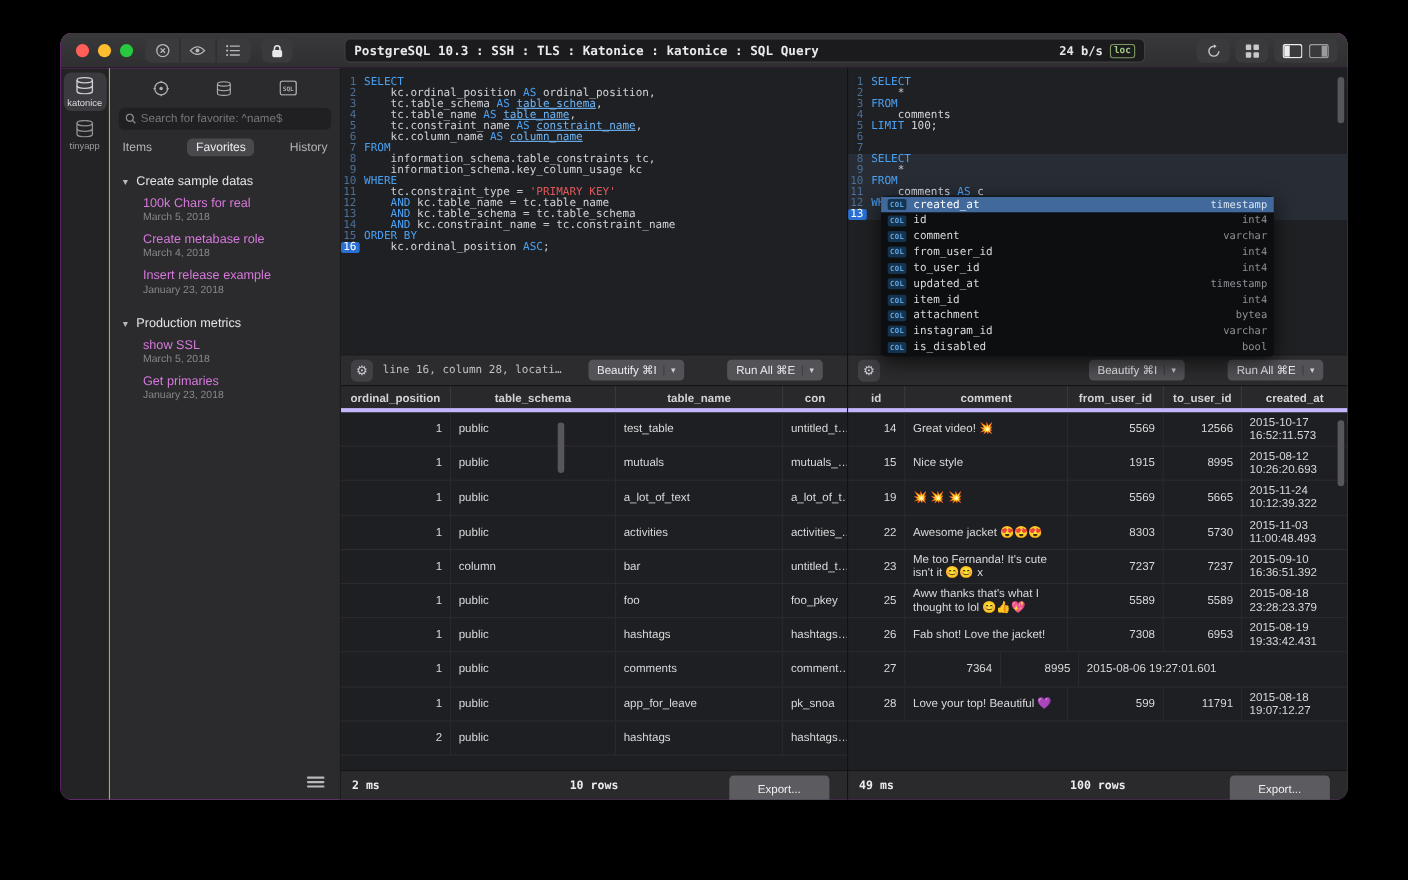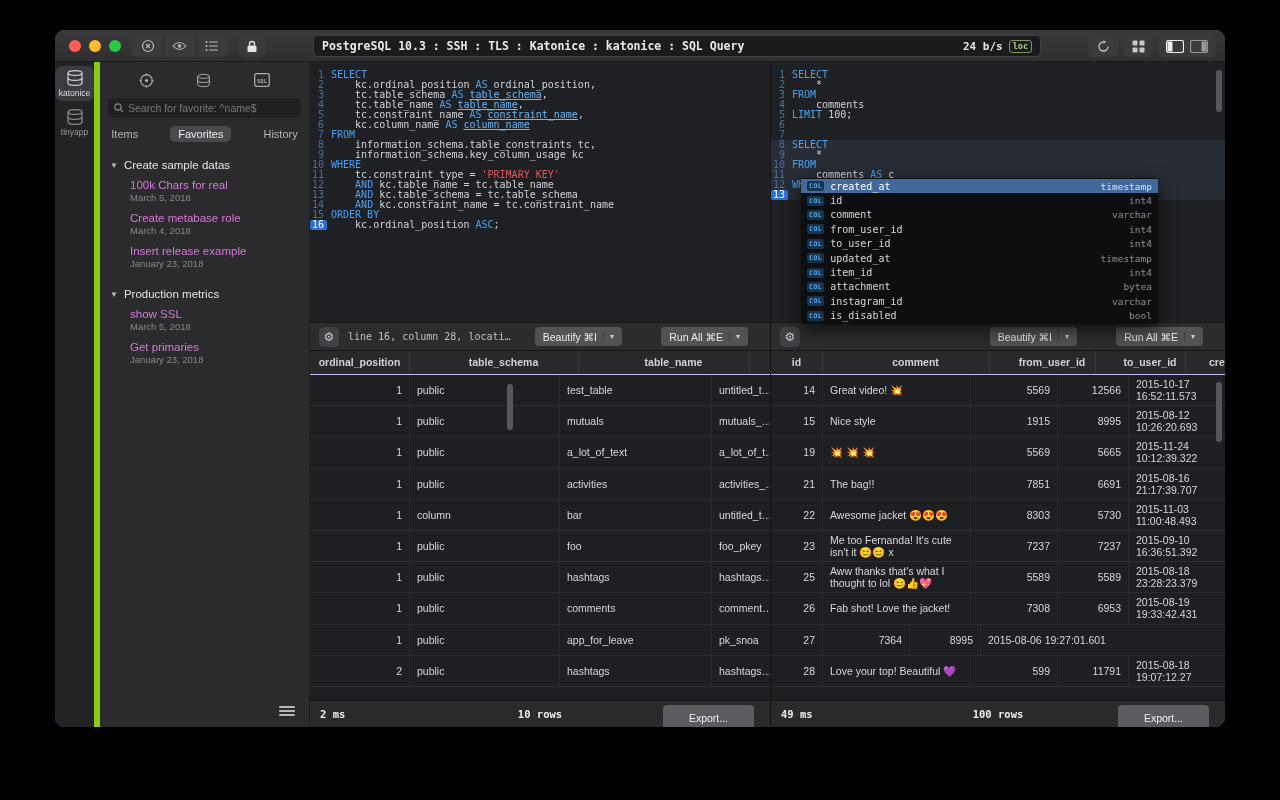--- a/index.html
+++ b/index.html
@@ -27,21 +27,21 @@
   .rate { font:700 11px "DejaVu Sans Mono",monospace; color:#e6e6e8; }
   .loc { font:700 8.5px "DejaVu Sans Mono",monospace; color:#a5cd85; border:1px solid #7e9a64;
          border-radius:3px; padding:0 3px; line-height:11px; }
   .tb-right { position:absolute; right:9px; top:5px; display:flex; gap:5px; }
   .pill { height:22px; width:30px; background:#3a3a3d; border-radius:6px; display:flex;
           align-items:center; justify-content:center; }
   .pill.wide { width:58px; gap:6px; }
 
   
   .content { position:absolute; left:0; top:32px; right:0; bottom:0; }
-  .rail { position:absolute; left:0; top:0; bottom:0; width:45px; background:#232325; border-right:6px solid #84cc16; }
+  .rail { position:absolute; left:0; top:0; bottom:0; width:45px; background:#232325; border-right:1px solid #84cc16; }
   .conn { width:39px; margin:4px auto 2px; padding:4px 0 3px; border-radius:7px; text-align:center; }
   .conn.selected { background:#3b3b3f; }
   .conn .clabel { display:block; font-size:8.5px; color:#9a9a9e; margin-top:2px; }
   .conn.selected .clabel { color:#dcdcde; }
 
   .sidebar { position:absolute; left:45px; top:0; bottom:0; width:210px; background:#2b2b2d; border-right:1px solid #1c1c1e; }
   .sb-icons { display:flex; justify-content:space-around; align-items:center; height:28px; margin-top:4px; padding:0 18px; }
   .sb-search { margin:4px 8px 0; height:20px; background:#202022; border-radius:5px; display:flex;
                align-items:center; padding:0 6px; gap:4px; }
   .sb-search input { flex:1; background:transparent; border:none; outline:none; color:#c8c8cc;
@@ -79,21 +79,21 @@
                border-top:1px solid #18181a; z-index:1; }
   .gearbtn { position:absolute; left:9px; top:4px; width:20px; height:20px; background:#414145;
              border-radius:5px; color:#c8c8cc; font-size:12px; text-align:center; line-height:20px; }
   .sstatus { position:absolute; left:38px; top:8px; font:10px "DejaVu Sans Mono",monospace; color:#c0c0c5; }
   .btn { position:absolute; top:4px; height:19px; background:#525257; border-radius:4px; color:#ececef;
          font-size:10.5px; display:flex; align-items:center; padding:0 8px; }
   .btn .chev { border-left:1px solid #3e3e42; margin-left:6px; padding-left:6px; font-size:8px; color:#cfcfd3; }
   .btn.beautify { right:148px; } .btn.run { right:22px; }
 
   .thead { position:absolute; left:0; right:0; top:288px; height:25px; background:#29292c; display:flex;
-           border-top:1px solid #141416; border-bottom:1px solid #c4b5fd;gap:19px; }
+           border-top:1px solid #141416; border-bottom:4px solid #c4b5fd; }
   .th { font-weight:700; font-size:10.5px; color:#d2d2d6; text-align:center; padding:5px 4px;
         border-right:1px solid #39393d; overflow:hidden; white-space:nowrap; flex:none; }
   .th.flex { flex:1; border-right:none; }
   .tbody { position:absolute; left:0; right:0; top:313px; bottom:27px; background:#1e1f22; overflow:hidden; }
   .trow { display:flex; height:31.2px; border-bottom:1px solid #2c2c30; }
   .td { font-size:10.5px; color:#d8d8db; padding:0 7px; border-right:1px solid #2a2a2e;
         display:flex; align-items:center; line-height:12px; overflow:hidden; flex:none; }
   .td.r { justify-content:flex-end; }
   .td.flex { flex:1; border-right:none; }
 
@@ -592,27 +592,20 @@
                 <div class="td flex">2015-08-12 10:26:20.693</div>
               </div>
               <div class="trow">
                 <div class="td r" style="width: 52px;">19</div>
                 <div class="td" style="width: 148px;">💥 💥 💥</div>
                 <div class="td r" style="width: 87px;">5569</div>
                 <div class="td r" style="width: 71px;">5665</div>
                 <div class="td flex">2015-11-24 10:12:39.322</div>
               </div>
               <div class="trow">
-                <div class="td r" style="width: 52px;">21</div>
-                <div class="td" style="width: 148px;">The bag!!</div>
-                <div class="td r" style="width: 87px;">7851</div>
-                <div class="td r" style="width: 71px;">6691</div>
-                <div class="td flex">2015-08-16 21:17:39.707</div>
-              </div>
-              <div class="trow">
                 <div class="td r" style="width: 52px;">22</div>
                 <div class="td" style="width: 148px;">Awesome jacket 😍😍😍</div>
                 <div class="td r" style="width: 87px;">8303</div>
                 <div class="td r" style="width: 71px;">5730</div>
                 <div class="td flex">2015-11-03 11:00:48.493</div>
               </div>
               <div class="trow">
                 <div class="td r" style="width: 52px;">23</div>
                 <div class="td" style="width: 148px;">Me too Fernanda! It's cute isn't it 😊😊 x</div>
                 <div class="td r" style="width: 87px;">7237</div>

